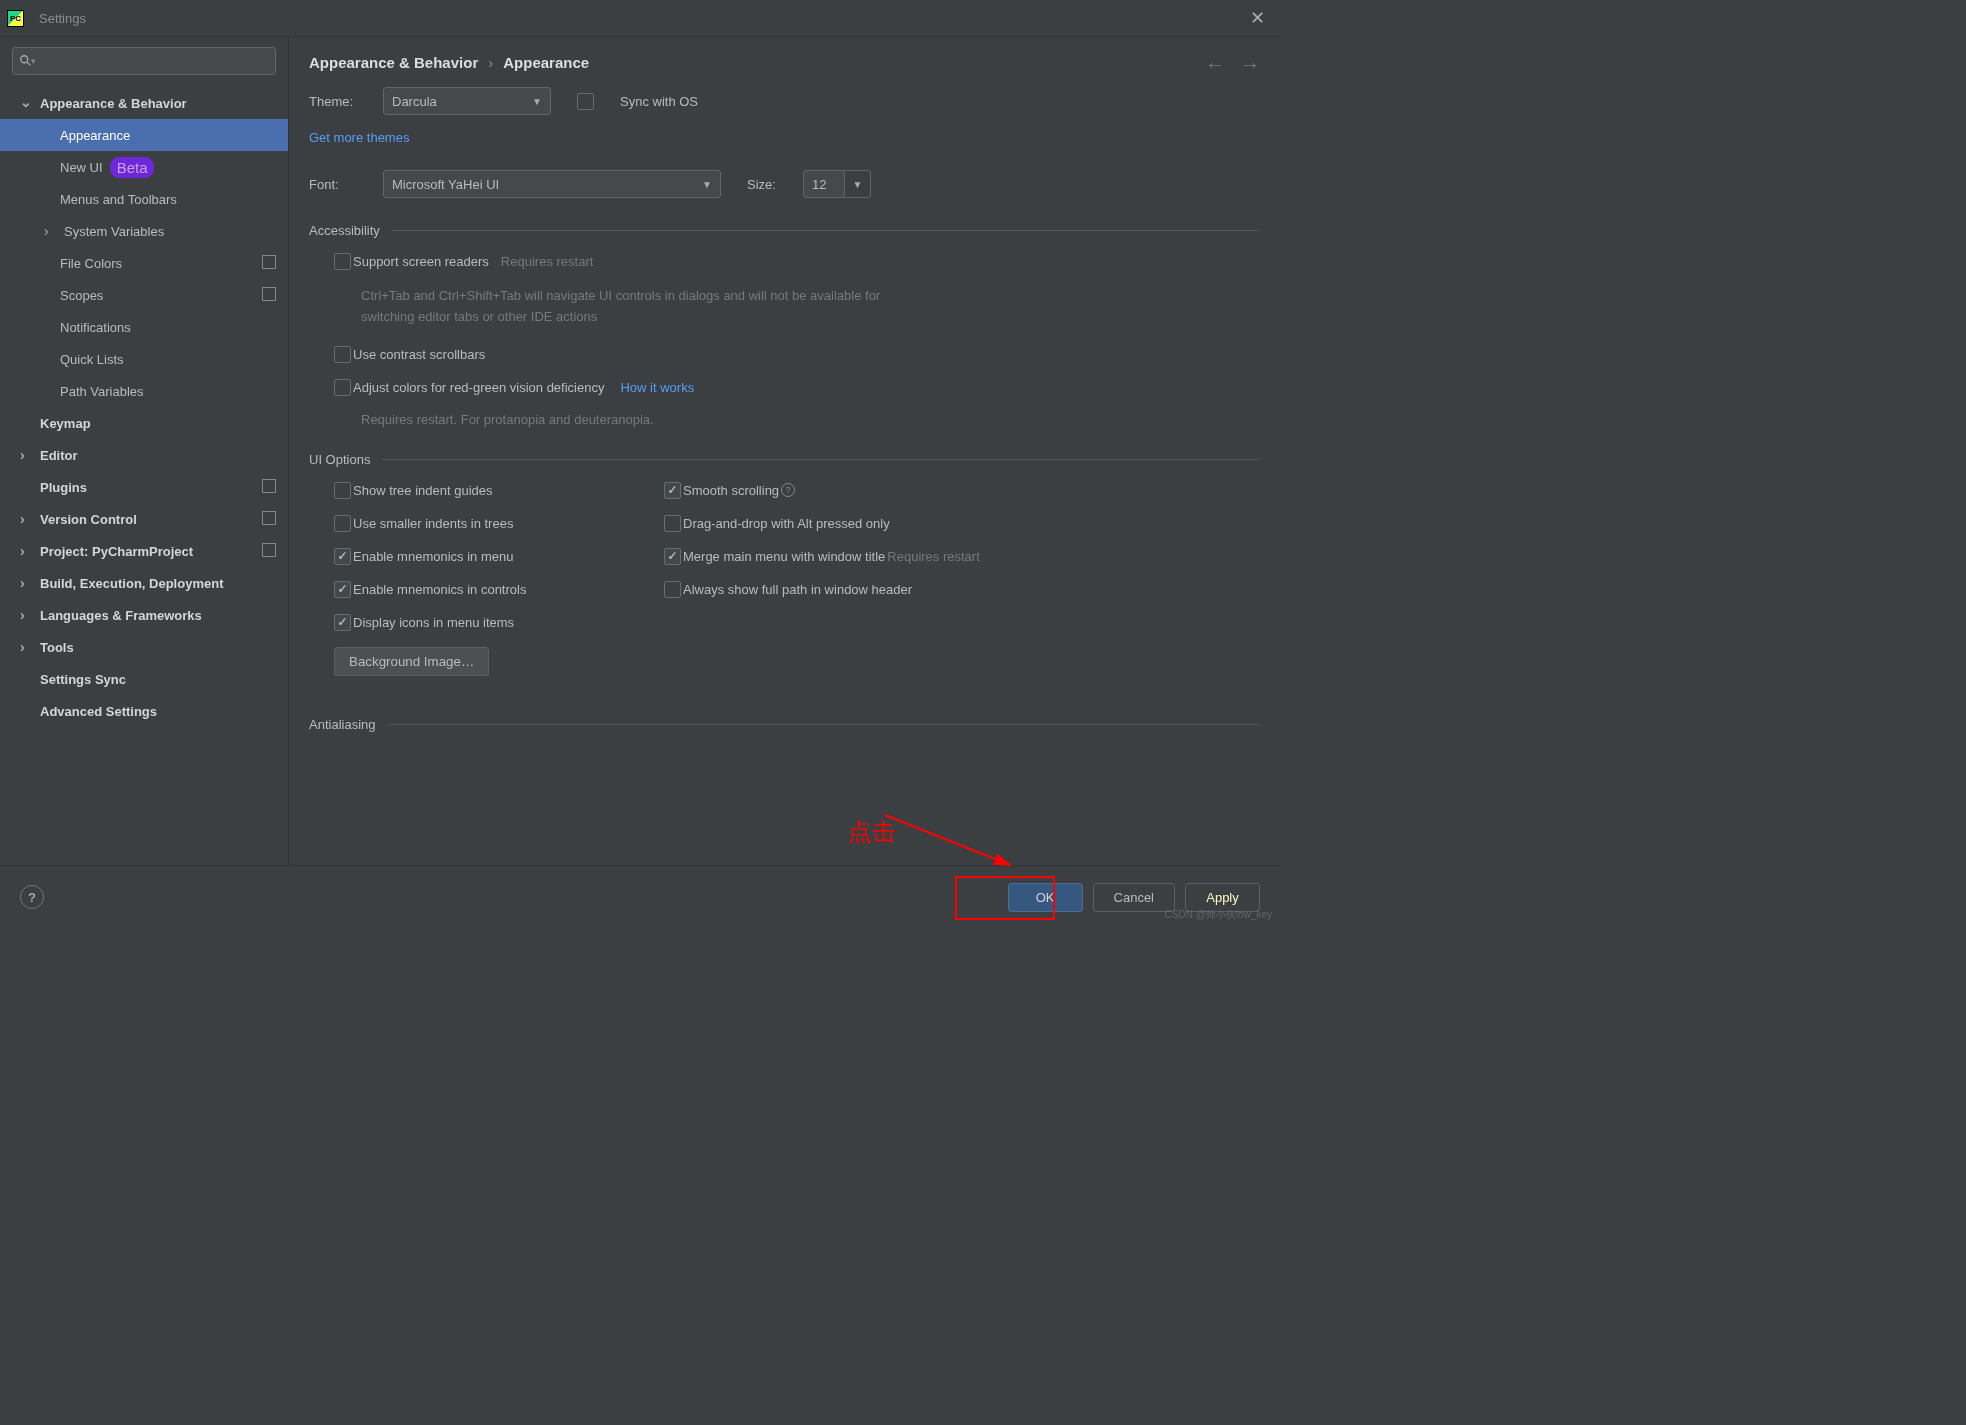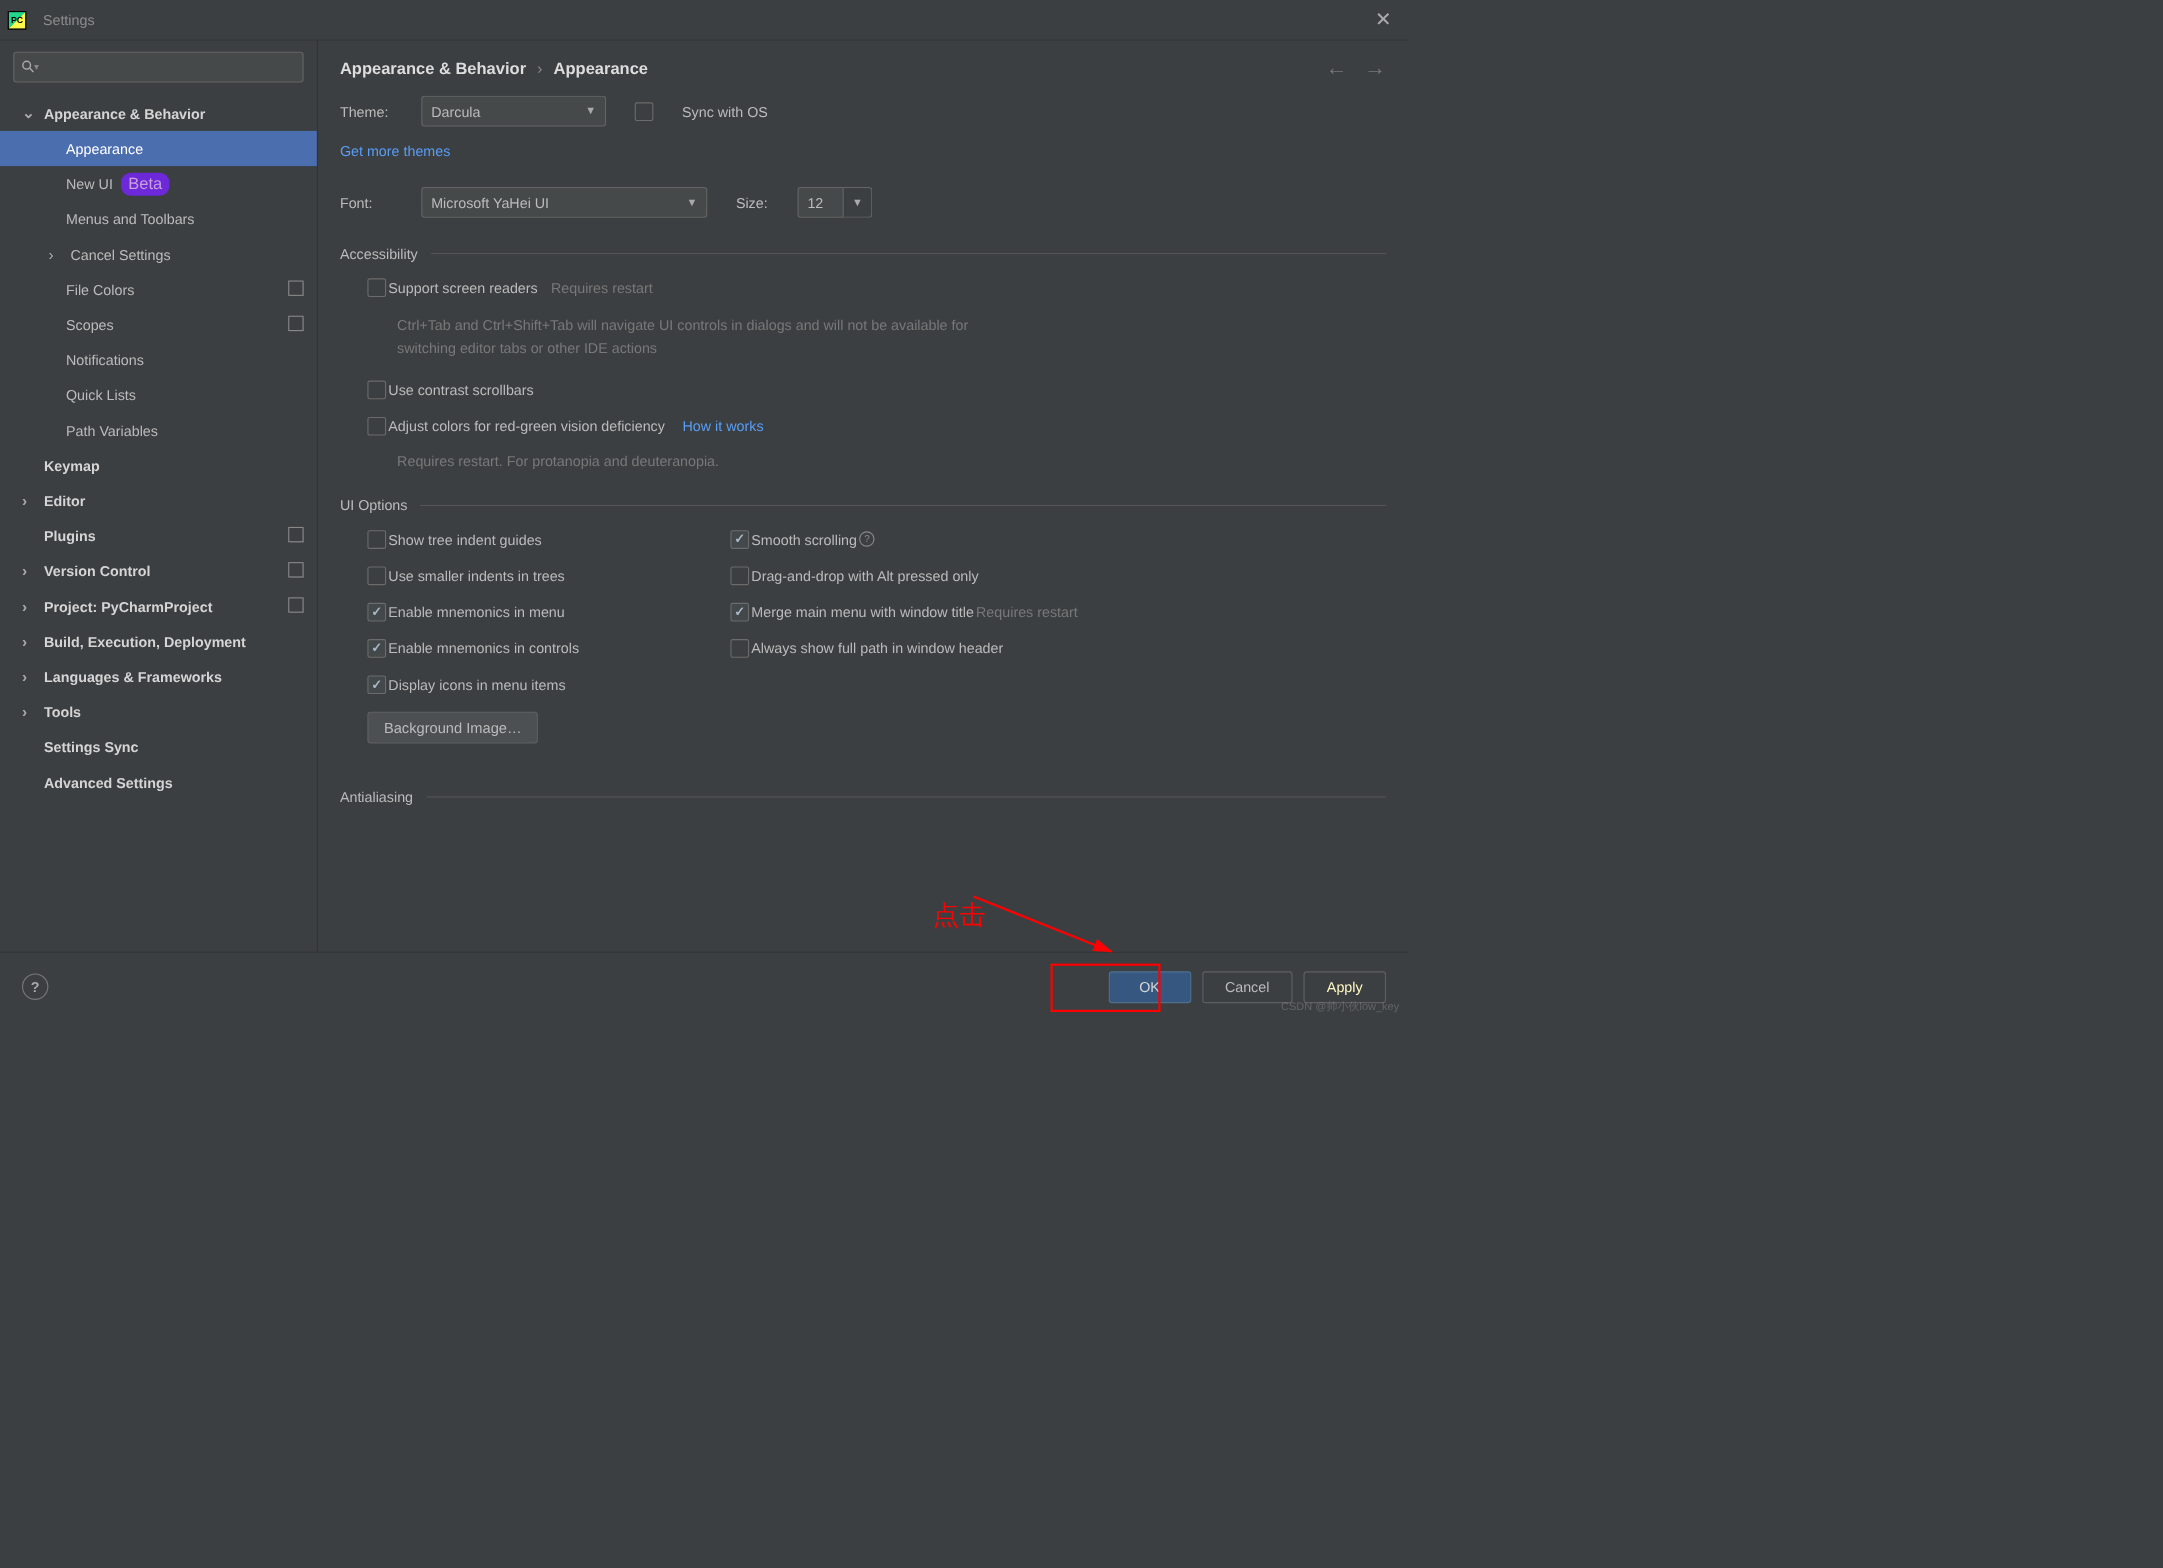--- a/index.html
+++ b/index.html
@@ -28,21 +28,21 @@
 .main { flex: 1; background: #3c3f41; display: flex; flex-direction: column; }
 .breadcrumb { height: 50px; display: flex; align-items: center; padding: 0 20px; font-size: 15px; font-weight: bold; color: #ddd; }
 .breadcrumb .sep { margin: 0 10px; color: #888; font-weight: normal; }
 .nav-arrows { margin-left: auto; display: flex; gap: 15px; color: #777; font-size: 20px; }
 .content { padding: 0 20px 20px 20px; overflow-y: auto; flex: 1; }
 .row { display: flex; align-items: center; margin-bottom: 15px; gap: 26px; }
 label.fld { color: #bbb; min-width: 48px; }
 .combo { background: #45494a; border: 1px solid #646464; border-radius: 3px; height: 28px; display: flex; align-items: center; padding: 0 8px; color: #bbb; position: relative; }
 .combo .caret { margin-left: auto; color: #aaa; font-size: 10px; }
 .theme-combo { width: 168px; }
-.font-combo { width: 260px; }
+.font-combo { width: 338px; }
 .size-combo { width: 42px; }
 .size-step { width: 26px; height: 28px; border: 1px solid #646464; border-left: none; display: flex; align-items: center; justify-content: center; border-radius: 0 3px 3px 0; color: #aaa; font-size: 10px; }
 .checkbox { width: 17px; height: 17px; border: 1px solid #6b6b6b; border-radius: 2px; display: inline-flex; align-items: center; justify-content: center; flex-shrink: 0; }
 .checkbox.checked { background: #43494a; }
 .checkbox.checked::after { content: "✓"; color: #a9b7c6; font-size: 12px; font-weight: bold; }
 .link { color: #589df6; cursor: pointer; }
 .section-title { color: #bbb; font-size: 13px; margin: 25px 0 15px 0; display: flex; align-items: center; gap: 12px; }
 .section-title::after { content: ""; flex: 1; height: 1px; background: #555; }
 .indent { padding-left: 25px; }
 .hint { color: #787878; }
@@ -92,21 +92,21 @@
         </div>
         <div class="tree-item sub">
           <span>New UI</span>
           <span class="badge">Beta</span>
         </div>
         <div class="tree-item sub">
           <span>Menus and Toolbars</span>
         </div>
         <div class="tree-item sub2">
           <span class="chev closed"></span>
-          <span>Cancel Settings</span>
+          <span>System Variables</span>
         </div>
         <div class="tree-item sub">
           <span>File Colors</span>
           <span class="stack-icon"></span>
         </div>
         <div class="tree-item sub">
           <span>Scopes</span>
           <span class="stack-icon"></span>
         </div>
         <div class="tree-item sub">

